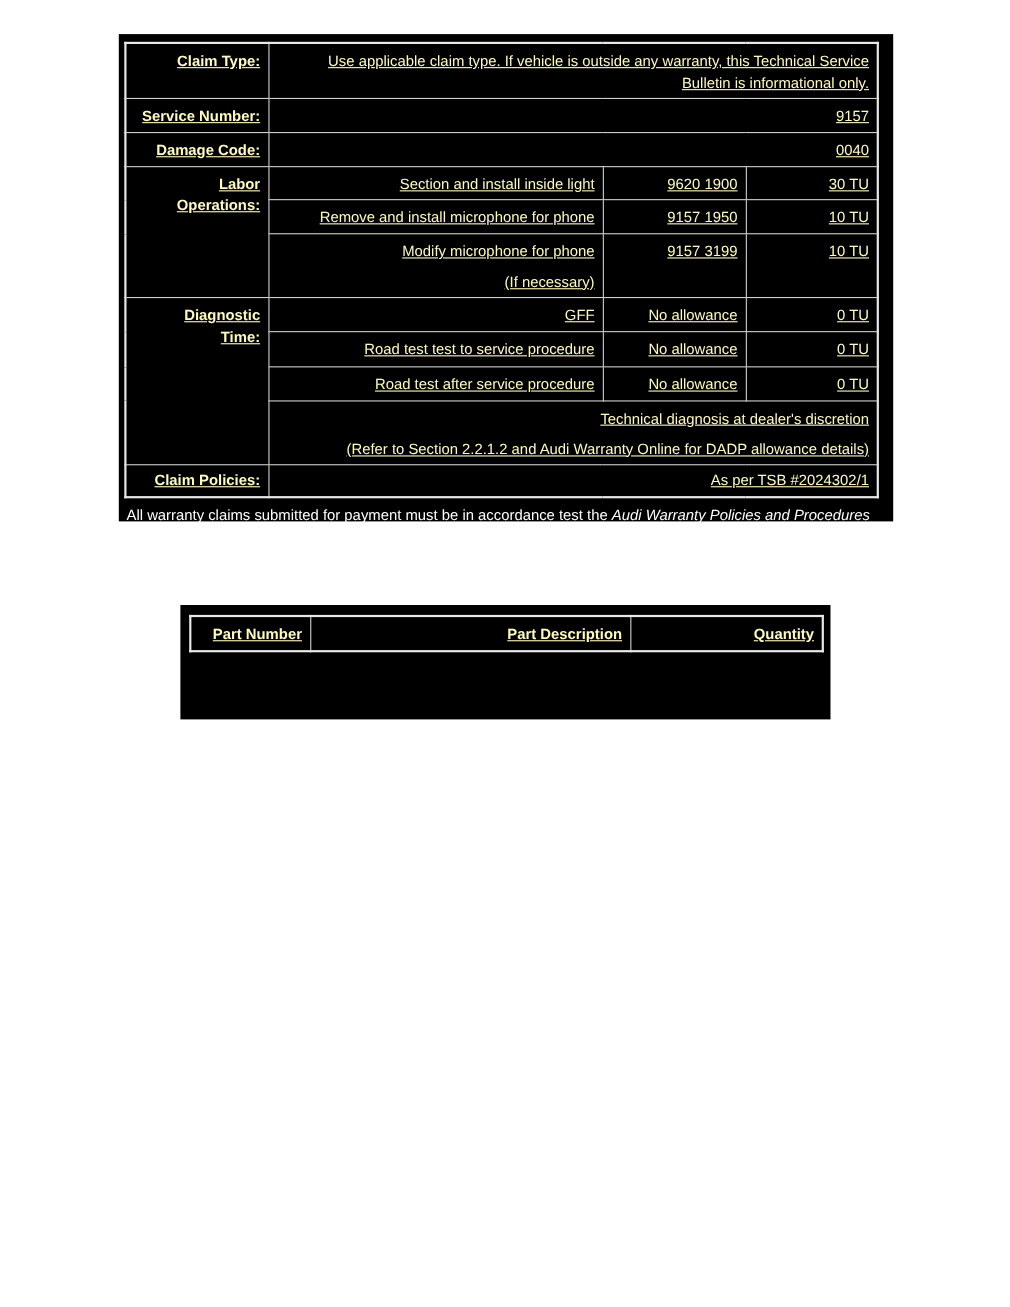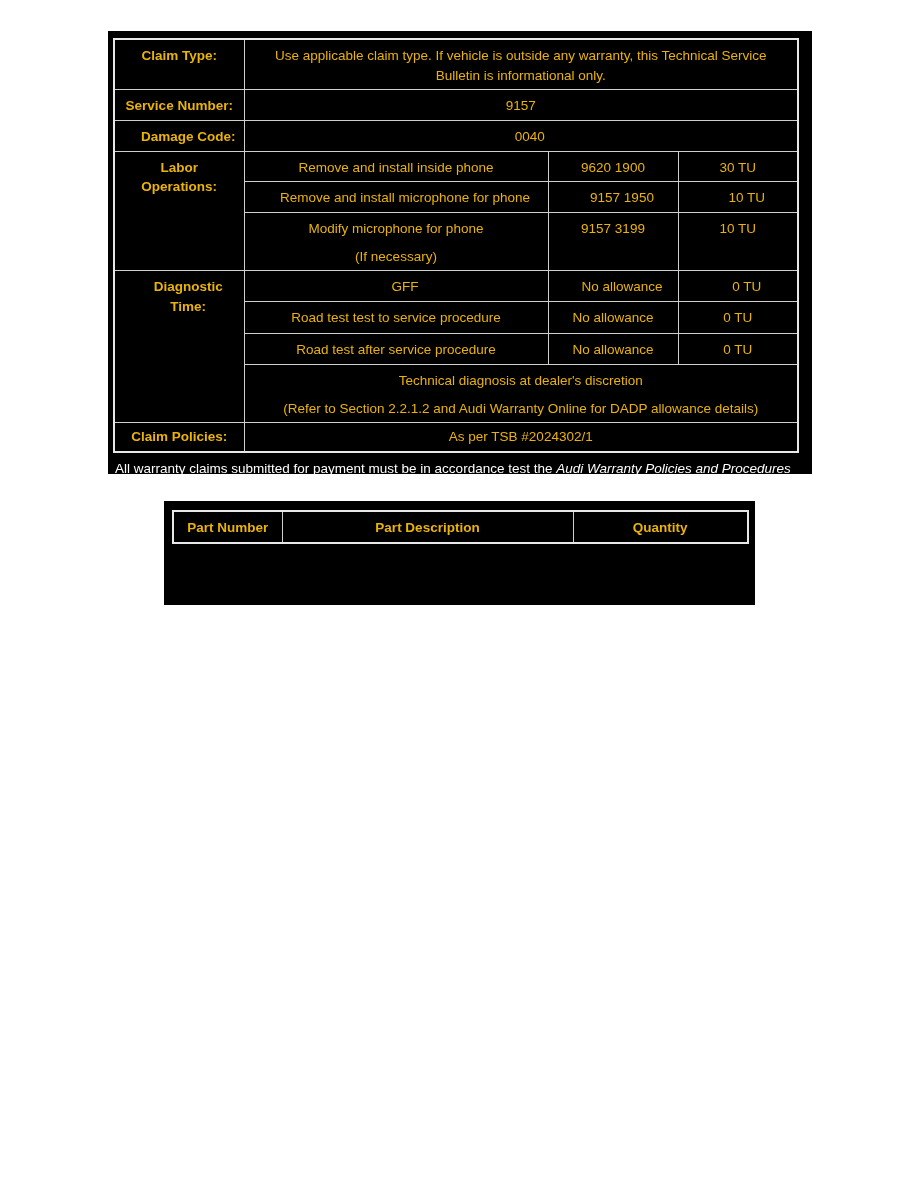--- a/index.html
+++ b/index.html
@@ -13,41 +13,42 @@
   .panel {
     position: absolute;
     background: #000000;
   }
   #warranty-panel {
     left: 108px; top: 31px;
     width: 704px; height: 443px;
     padding: 7px 14px 8px 5px;
   }
   #parts-panel {
-    left: 164px; top: 501px;
+    left: 164px; top: 550px;
     width: 591px; height: 104px;
     padding: 9px 6px 8px 8px;
   }
   table {
     border-collapse: collapse;
     table-layout: fixed;
     background: #000000;
   }
   #claim-table { width: 684px; }
   #parts-table { width: 575px; }
   td, th {
     border: 1px solid #cfcfcf;
     vertical-align: top;
     padding: 6px 7px 4px 7px;
     font-size: 13.5px;
     line-height: 1.45;
-    text-align: center;
+    text-align: right;
     overflow: hidden;
-    color: #eab308;
+    color: #fef9c3;
     font-weight: normal;
+    text-decoration: underline;
   }
   #claim-table, #parts-table { border: 2px solid #e8e8e8; }
   .lbl { font-weight: bold; }
   .sub { margin-top: 8px; }
   .foot {
     font-size: 13.5px;
     line-height: 1.35;
     padding: 7px 2px 0 2px;
     color: #ffffff;
   }
@@ -81,21 +82,21 @@
       <td class="lbl">Service Number:</td>
       <td colspan="3">9157</td>
     </tr>
     <tr class="h31">
       <td class="lbl">Damage Code:</td>
       <td colspan="3">0040</td>
     </tr>
 
     <tr class="h30">
       <td class="lbl" rowspan="3">Labor Operations:</td>
-      <td>Remove and install inside phone</td>
+      <td>Section and install inside light</td>
       <td>9620 1900</td>
       <td>30 TU</td>
     </tr>
     <tr class="h31">
       <td>Remove and install microphone for phone</td>
       <td>9157 1950</td>
       <td>10 TU</td>
     </tr>
     <tr class="h49">
       <td>

